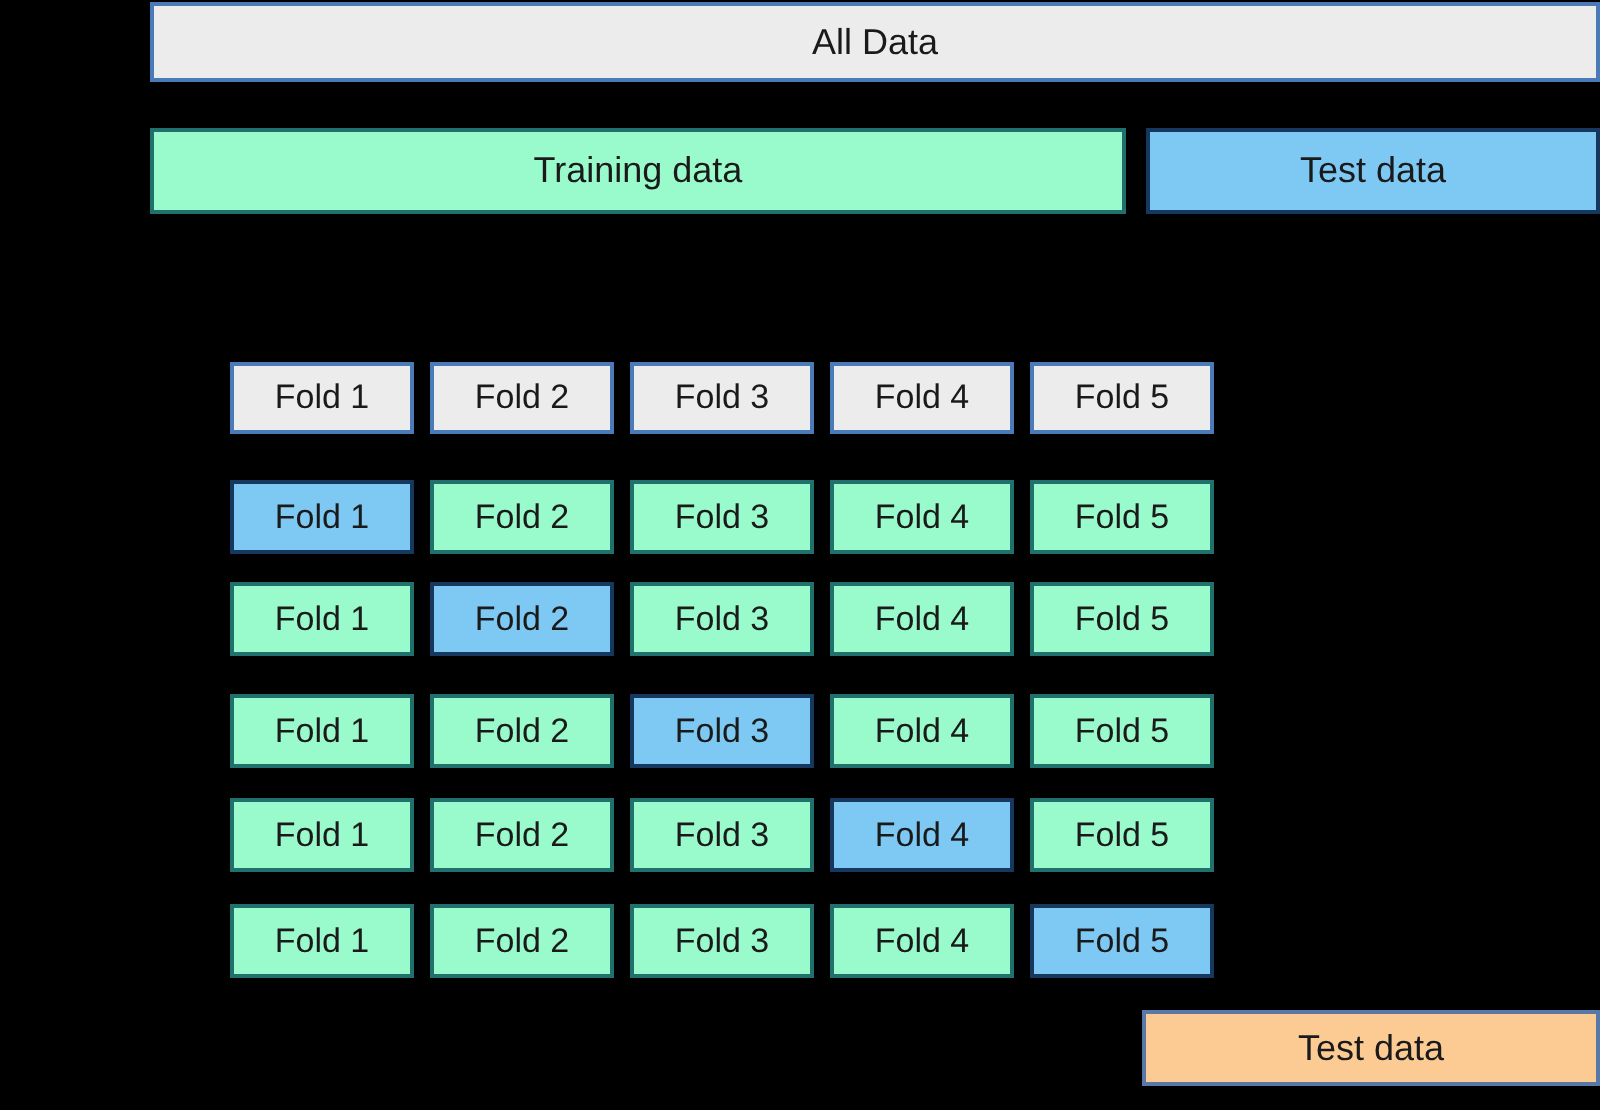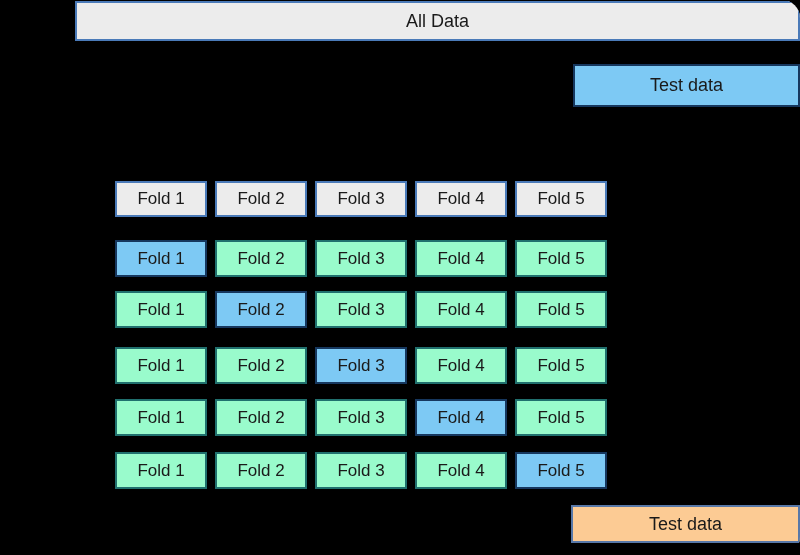--- a/index.html
+++ b/index.html
@@ -1,21 +1,20 @@
 <!DOCTYPE html>
 <html><head>
 <meta charset="utf-8">
 <style>
   html,body{margin:0;padding:0;background:#000;}
   .stage{
     position:relative;width:800px;height:555px;overflow:hidden;
     background:var(--background,#000);
     font-family:"Liberation Sans","DejaVu Sans",sans-serif;
     color:var(--text,#1a1a1a);
-    border-radius:18px;
   }
   .box{
     position:absolute;box-sizing:border-box;
     display:flex;align-items:center;justify-content:center;
     white-space:nowrap;
   }
   .box span{display:block;}
   .wide{font-size:18px;}
   .cell{font-size:17px;margin-left:40px;}
   .gray  {background:var(--gray-fill);  border:2px solid var(--gray-border);}
@@ -25,20 +24,23 @@
 </style>
 </head>
 <body>
 
 <div class="stage" style="--background: #000000; --text: #1a1a1a; --gray-fill: #ececec; --gray-border: #4a7ab8; --green-fill: #99fbcc; --green-border: #20706e; --blue-fill: #7dc9f4; --blue-border: #16375e; --orange-fill: #fccb94; --orange-border: #5878a8;">
 
   <div class="box gray wide" style="left:75px;top:1px;width:725px;height:40px;">
     <span>All Data</span>
   </div>
 
+  <div class="box train wide" style="left:75px;top:64px;width:488px;height:43px;">
+    <span>Training data</span>
+  </div>
 
   <div class="box test wide" style="left:573px;top:64px;width:227px;height:43px;">
     <span>Test data</span>
   </div>
 
   <div id="fold-grid">
       <div class="box gray cell" style="left: 75px; top: 181px; width: 92px; height: 36px;">Fold 1</div>
       <div class="box gray cell" style="left: 175px; top: 181px; width: 92px; height: 36px;">Fold 2</div>
       <div class="box gray cell" style="left: 275px; top: 181px; width: 92px; height: 36px;">Fold 3</div>
       <div class="box gray cell" style="left: 375px; top: 181px; width: 92px; height: 36px;">Fold 4</div>

